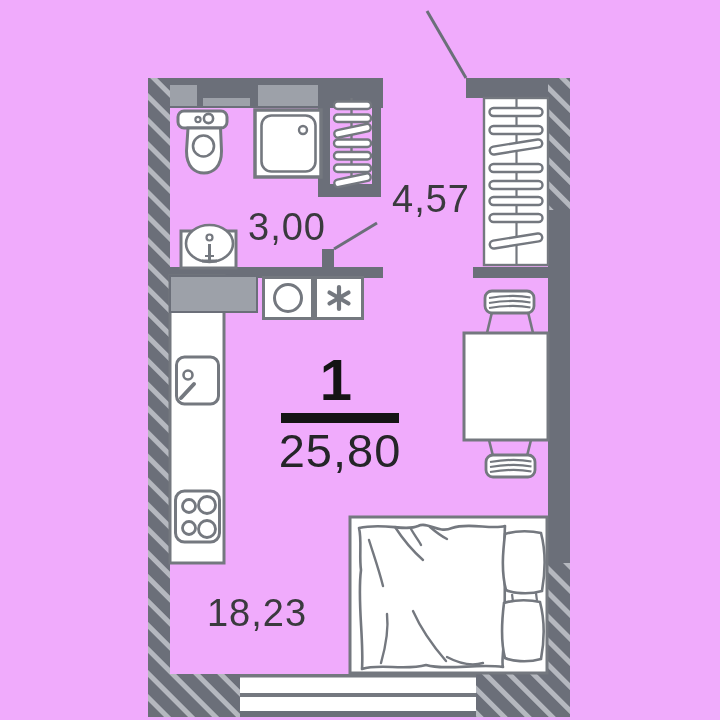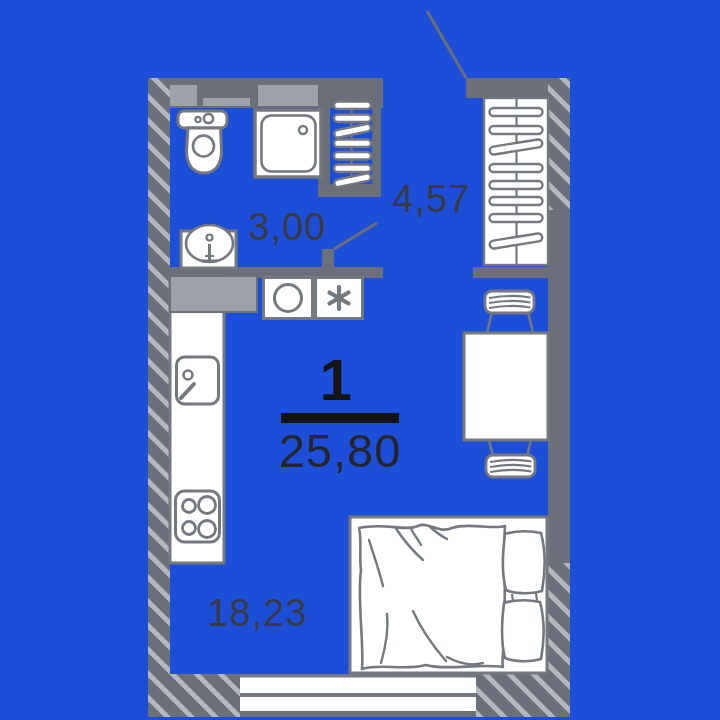--- a/index.html
+++ b/index.html
@@ -1,16 +1,16 @@
 <!DOCTYPE html>
 <html><head>
 <meta charset="utf-8">
 <style>
   html,body{margin:0;padding:0;background:#ffffff;}
-  .plan-wrap{width:720px;height:720px;position:relative;background:#1d4ed8;overflow:hidden;}
+  .plan-wrap{width:720px;height:720px;position:relative;background:#f0abfc;overflow:hidden;}
   svg{display:block;}
   text{font-family:"Liberation Sans","DejaVu Sans",sans-serif;}
   .area-label{font-size:38px;fill:#3a3a3e;letter-spacing:1px;}
   .rooms-count{font-size:58px;font-weight:bold;fill:#141414;}
   .total-area{font-size:47px;fill:#252528;letter-spacing:1px;}
 </style>
 </head>
 <body>
 
 <div class="plan-wrap">

